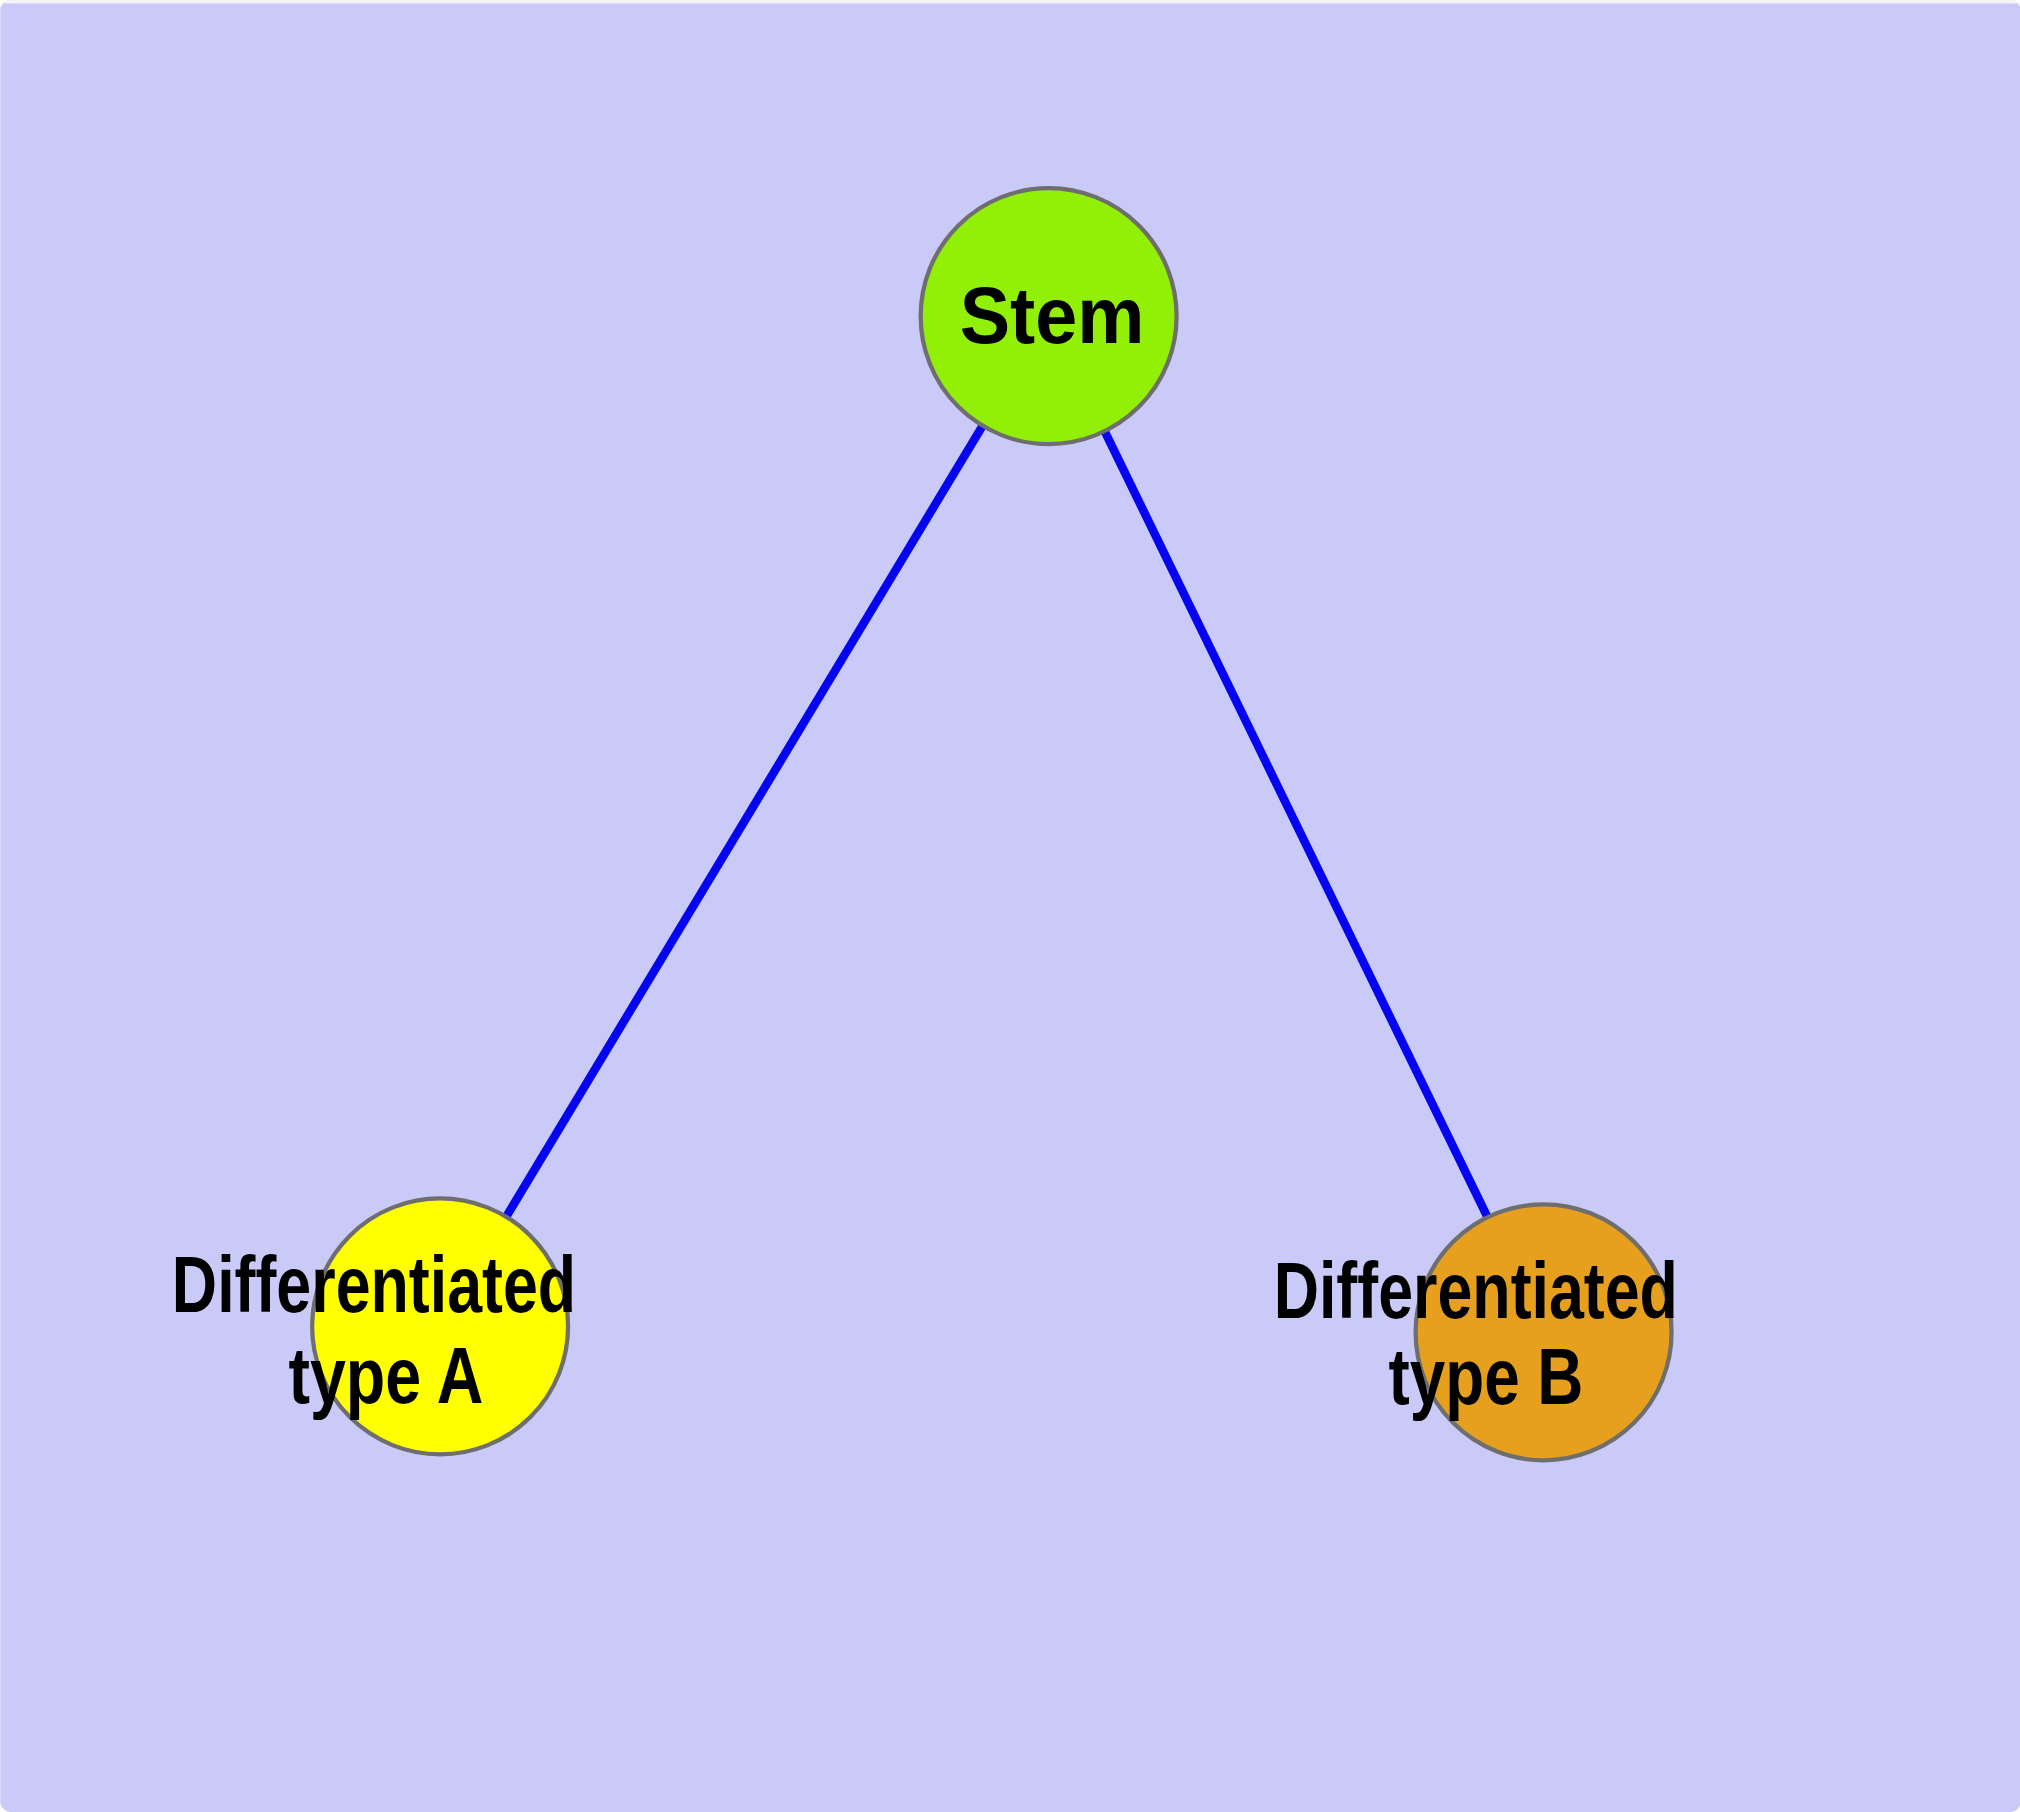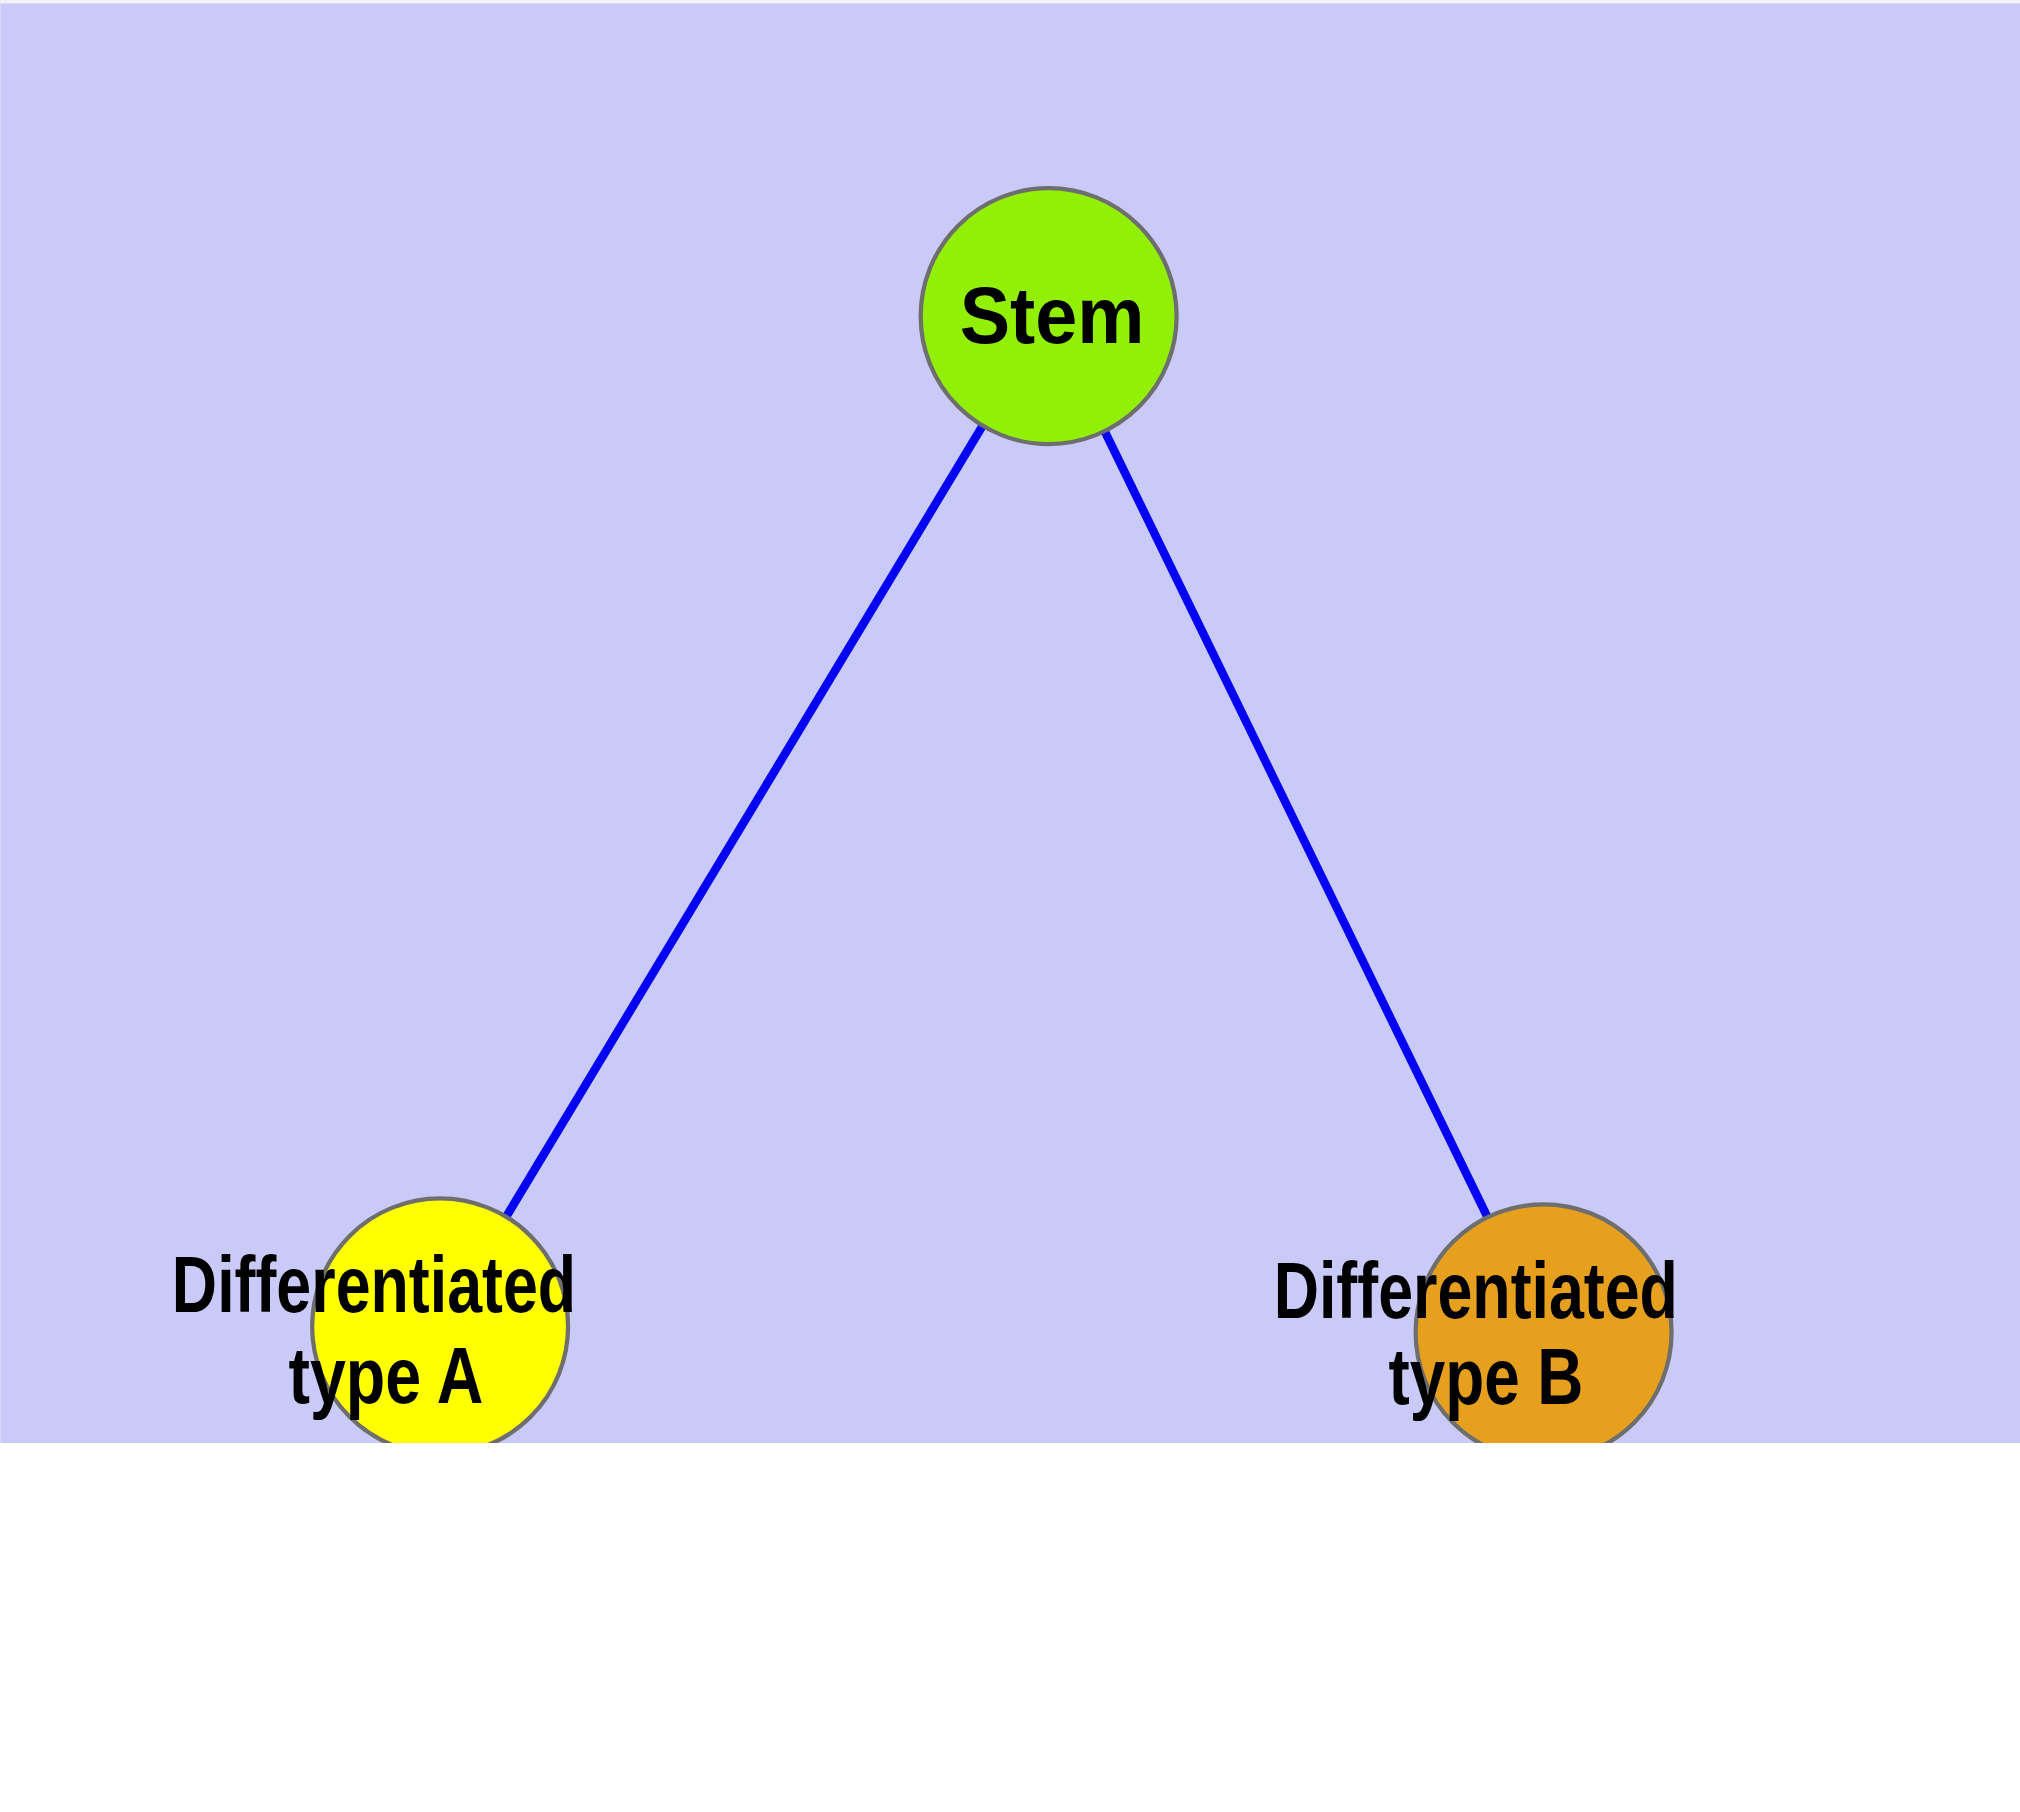--- a/index.html
+++ b/index.html
@@ -3,22 +3,23 @@
   <meta charset="utf-8">
   <style>
     html, body {
       margin: 0;
       padding: 0;
       background: #ffffff;
     }
     .diagram-stage {
       position: relative;
       width: 2021px;
-      height: 1443px;
+      height: 1812px;
       overflow: hidden;
+      border-radius: 11px;
     }
     svg {
       display: block;
       width: 2021px;
       height: 1812px;
     }
     .node-circle {
       stroke-width: 5px;
     }
     .edge-line {

